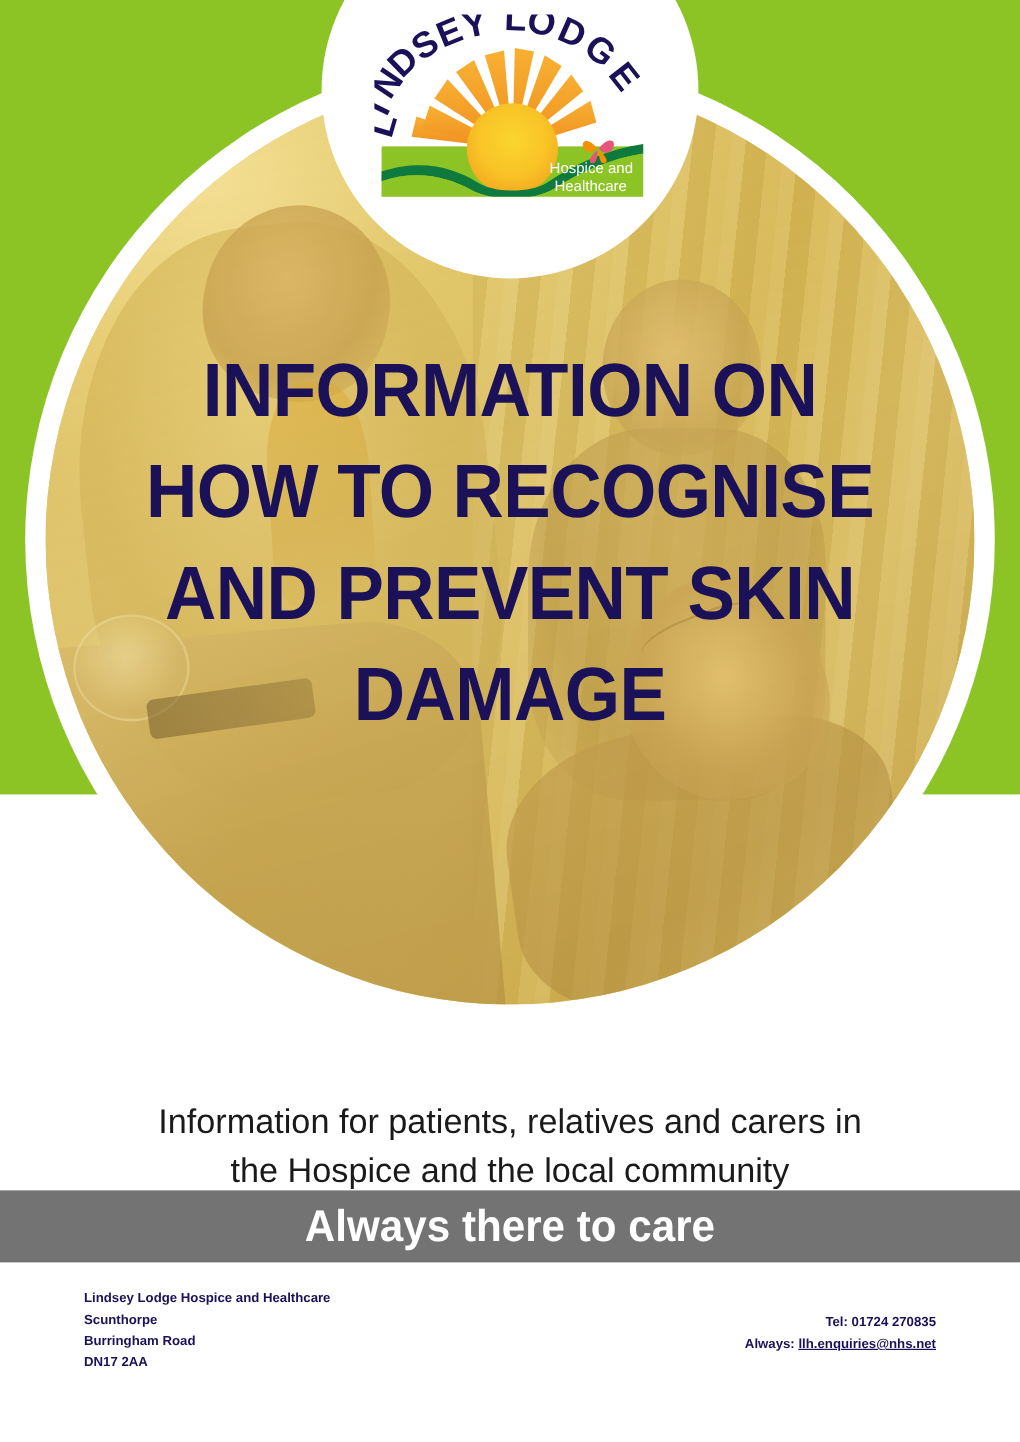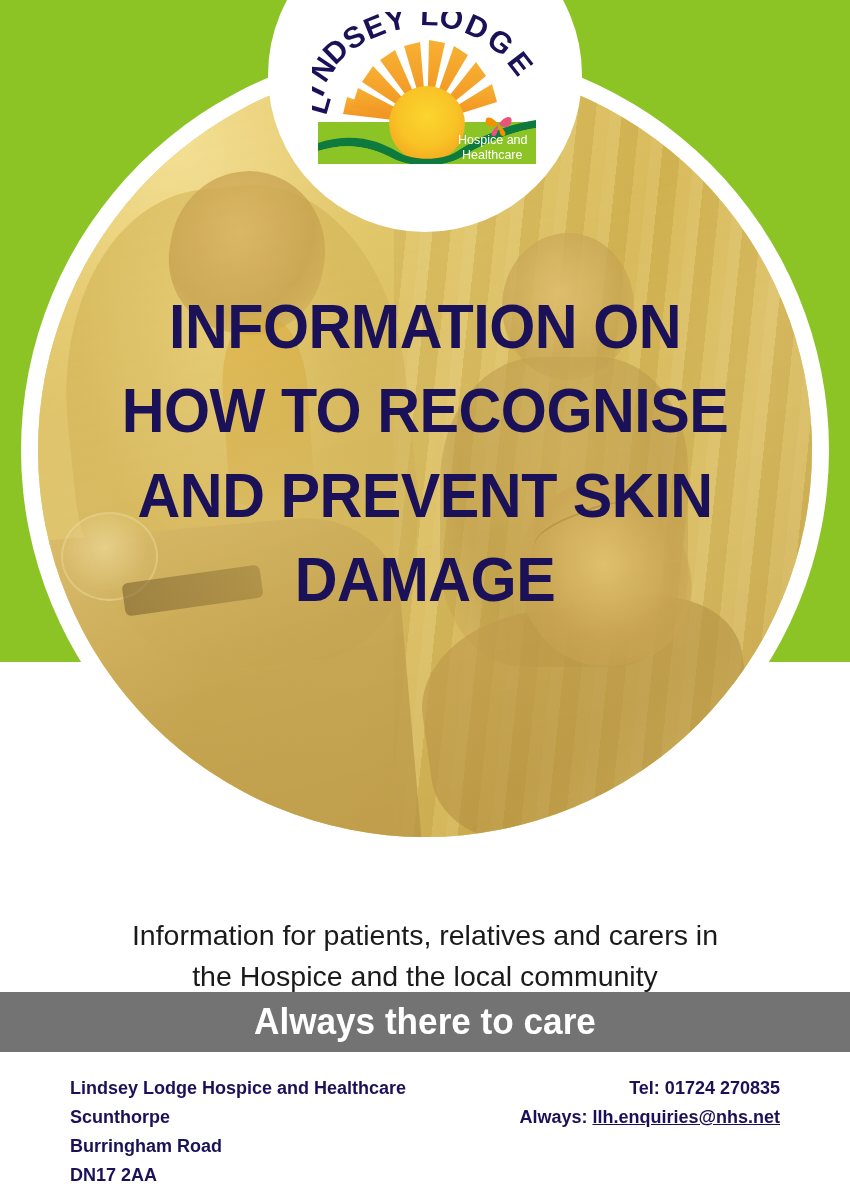--- a/index.html
+++ b/index.html
@@ -331,26 +331,26 @@
     left: 0;
     top: 1074px;
     width: 850px;
     height: 100px;
     padding: 0 70px;
     box-sizing: border-box;
     display: flex;
     justify-content: space-between;
     align-items: flex-start;
     color: #1A1158;
-    font-size: 18px;
+    font-size: 11px;
     font-weight: bold;
     line-height: 1.62;
   }
   .footer-left { text-align: left; }
-  .footer-right { text-align: right; }
+  .footer-right { text-align: right; margin-top: 20px; }
   .footer-line { display: block; white-space: nowrap; }
   .email-link {
     color: #1A1158;
     text-decoration: underline;
   }
 </style>
 </head>
 <body>
 
 <div class="page">

